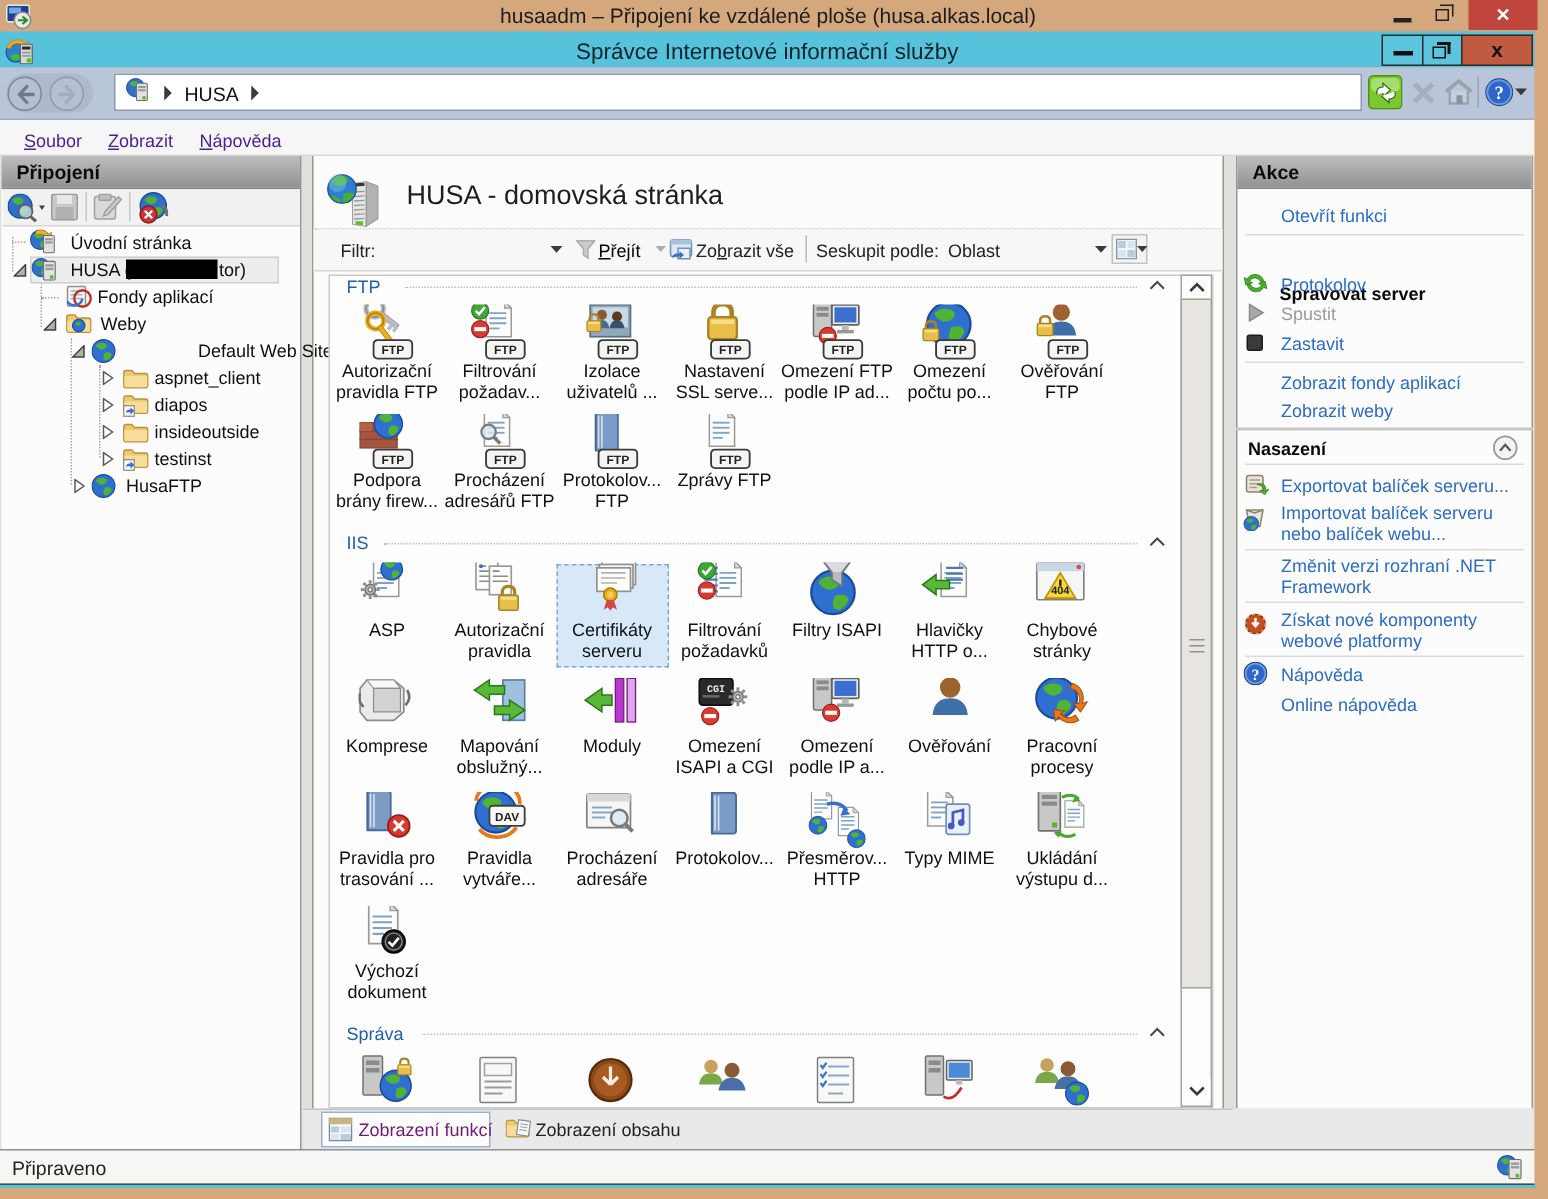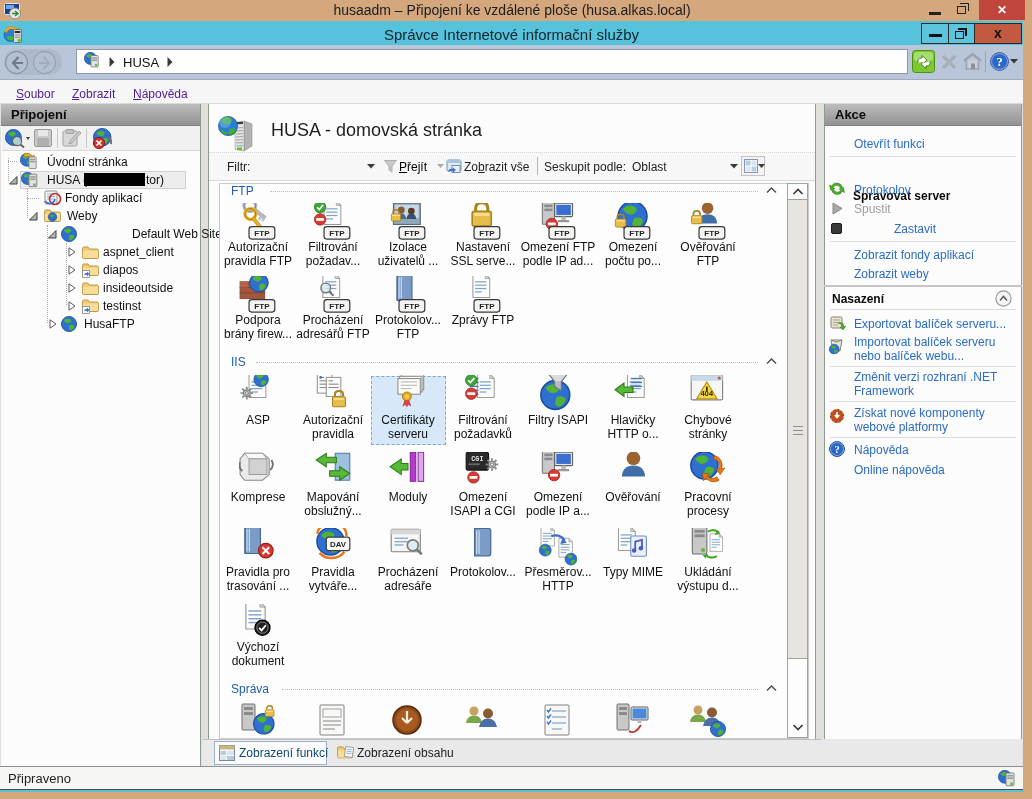--- a/index.html
+++ b/index.html
@@ -33,21 +33,21 @@
 .glabel { font-size:12px; color:#1F5FAE; position:absolute; }
 .grule { position:absolute; height:1px; border-top:1px dotted #A7C4E0; }
 .ilabel { position:absolute; width:86px; text-align:center; font-size:12px; line-height:14px; color:#111; }
 #selcell { left:371px; top:376px; width:75px; height:69px; background:#D7E9F9; border:1px dashed #7DA7D9; }
 #sbar { left:787px; top:183px; width:21px; height:555px; background:#FDFDFD; border:1px solid #9AA89A; }
 .sbtn { left:788px; width:19px; height:16px; background:#FDFDFD; position:absolute; }
 #sthumb { left:787px; width:21px; background:#E8E5E1; border:1px solid #9AA89A; position:absolute; }
 #tabsbar { left:202px; top:739px; width:620px; height:27px; background:#E9E9E9; border-top:1px solid #C2C2C2; }
 #tab1 { left:214px; top:741px; width:113px; height:24px; background:#FCFCFC; border:1px solid #98B1D3; }
 #belowright { left:817px; top:739px; width:205px; height:27px; background:#E9E9E9; }
-.tabtxt { font-size:12px; color:#0c4a6e; position:absolute; }
+.tabtxt { font-size:12px; color:#701a75; position:absolute; }
 #statusbar { left:0; top:766px; width:1023px; height:23px; background:#F6F6F5; border-top:1px solid #8F8F8F; }
 #statustext { left:8px; top:771px; font-size:13px; color:#222; position:absolute; }
 .rlink { position:absolute; left:854px; font-size:12px; color:#2B6CC4; }
 .rgray { position:absolute; left:854px; font-size:12px; color:#9B9B9B; }
 .rbold { position:absolute; left:832px; font-size:12px; font-weight:bold; color:#0a0a0a; }
 .rsep { position:absolute; left:830px; width:186px; height:1px; background:#DCDCDC; }
 .trow { position:absolute; font-size:12px; color:#101010; }
 .dotv { position:absolute; width:1px; border-left:1px dotted #A8A8A8; }
 .doth { position:absolute; height:1px; border-top:1px dotted #A8A8A8; }
 </style>
@@ -955,21 +955,21 @@
 <svg class="abs" style="left:829px;top:181px" width="16" height="15">
     <path d="M13.5 6.5 a6 6 0 0 0 -11 -1.5 l-2 -1 1 5 4.5 -1.5 -2 -0.8 a4 4 0 0 1 7.5 0.5z" fill="#48B028" stroke="#2A7A10" stroke-width="0.5"></path>
     <path d="M2.5 9 a6 6 0 0 0 11 1.5 l2 1 -1 -5 -4.5 1.5 2 0.8 a4 4 0 0 1 -7.5 -0.5z" fill="#48B028" stroke="#2A7A10" stroke-width="0.5"></path>
   </svg>
 <div class="abs rlink" style="top:183px;left:854px;">Protokolov</div>
 <svg class="abs" style="left:832px;top:202px" width="12" height="13">
     <path d="M1 1 L10 6.5 L1 12 z" fill="#A8A8A8" stroke="#8A8A8A"></path>
   </svg>
 <div class="abs rgray" style="top:202px;">Spustit</div>
 <div class="abs" style="left:831px;top:223px;width:11px;height:11px;background:#3A3A3A;border:1px solid #1A1A1A;border-radius:2px;"></div>
-<div class="abs rlink" style="top:222px;left:854px;margin-left:40px;">Zastavit</div>
+<div class="abs rlink" style="top:222px;left:854px;">Zastavit</div>
 <div class="abs rsep" style="top:241px;"></div>
 <div class="abs rlink" style="top:248px;left:854px;">Zobrazit fondy aplikací</div>
 <div class="abs rlink" style="top:267px;left:854px;">Zobrazit weby</div>
 <div class="abs" style="left:824px;top:285px;width:198px;height:2px;background:#C6C6C6;"></div>
 <div class="abs rbold" style="top:292px;">Nasazení</div>
 <svg class="abs" style="left:995px;top:290px" width="17" height="17">
     <circle cx="8.5" cy="8.5" r="7.6" fill="#F4F4F4" stroke="#9A9A9A" stroke-width="1.2"></circle>
     <path d="M5 10.5 L8.5 6.5 L12 10.5" fill="none" stroke="#5A5A5A" stroke-width="1.5"></path>
   </svg>
 <div class="abs rsep" style="top:309px;"></div>

